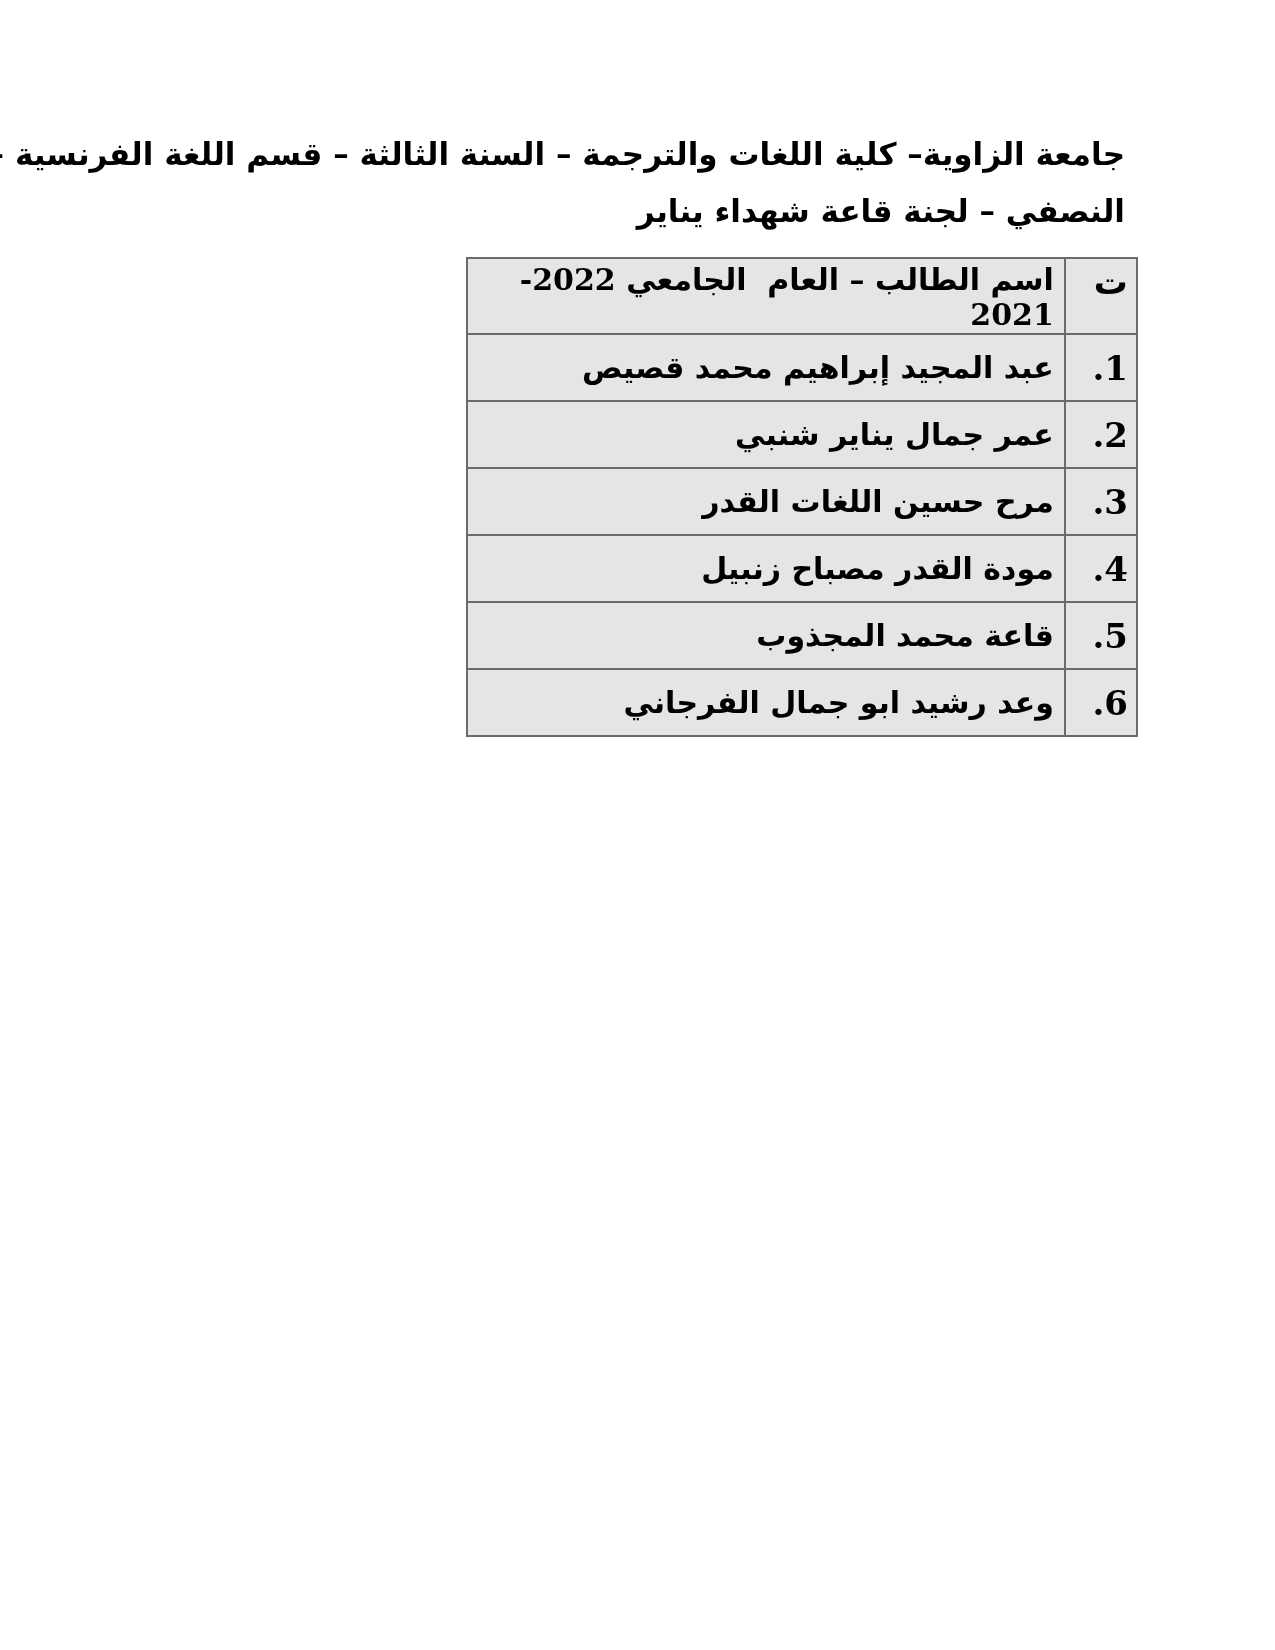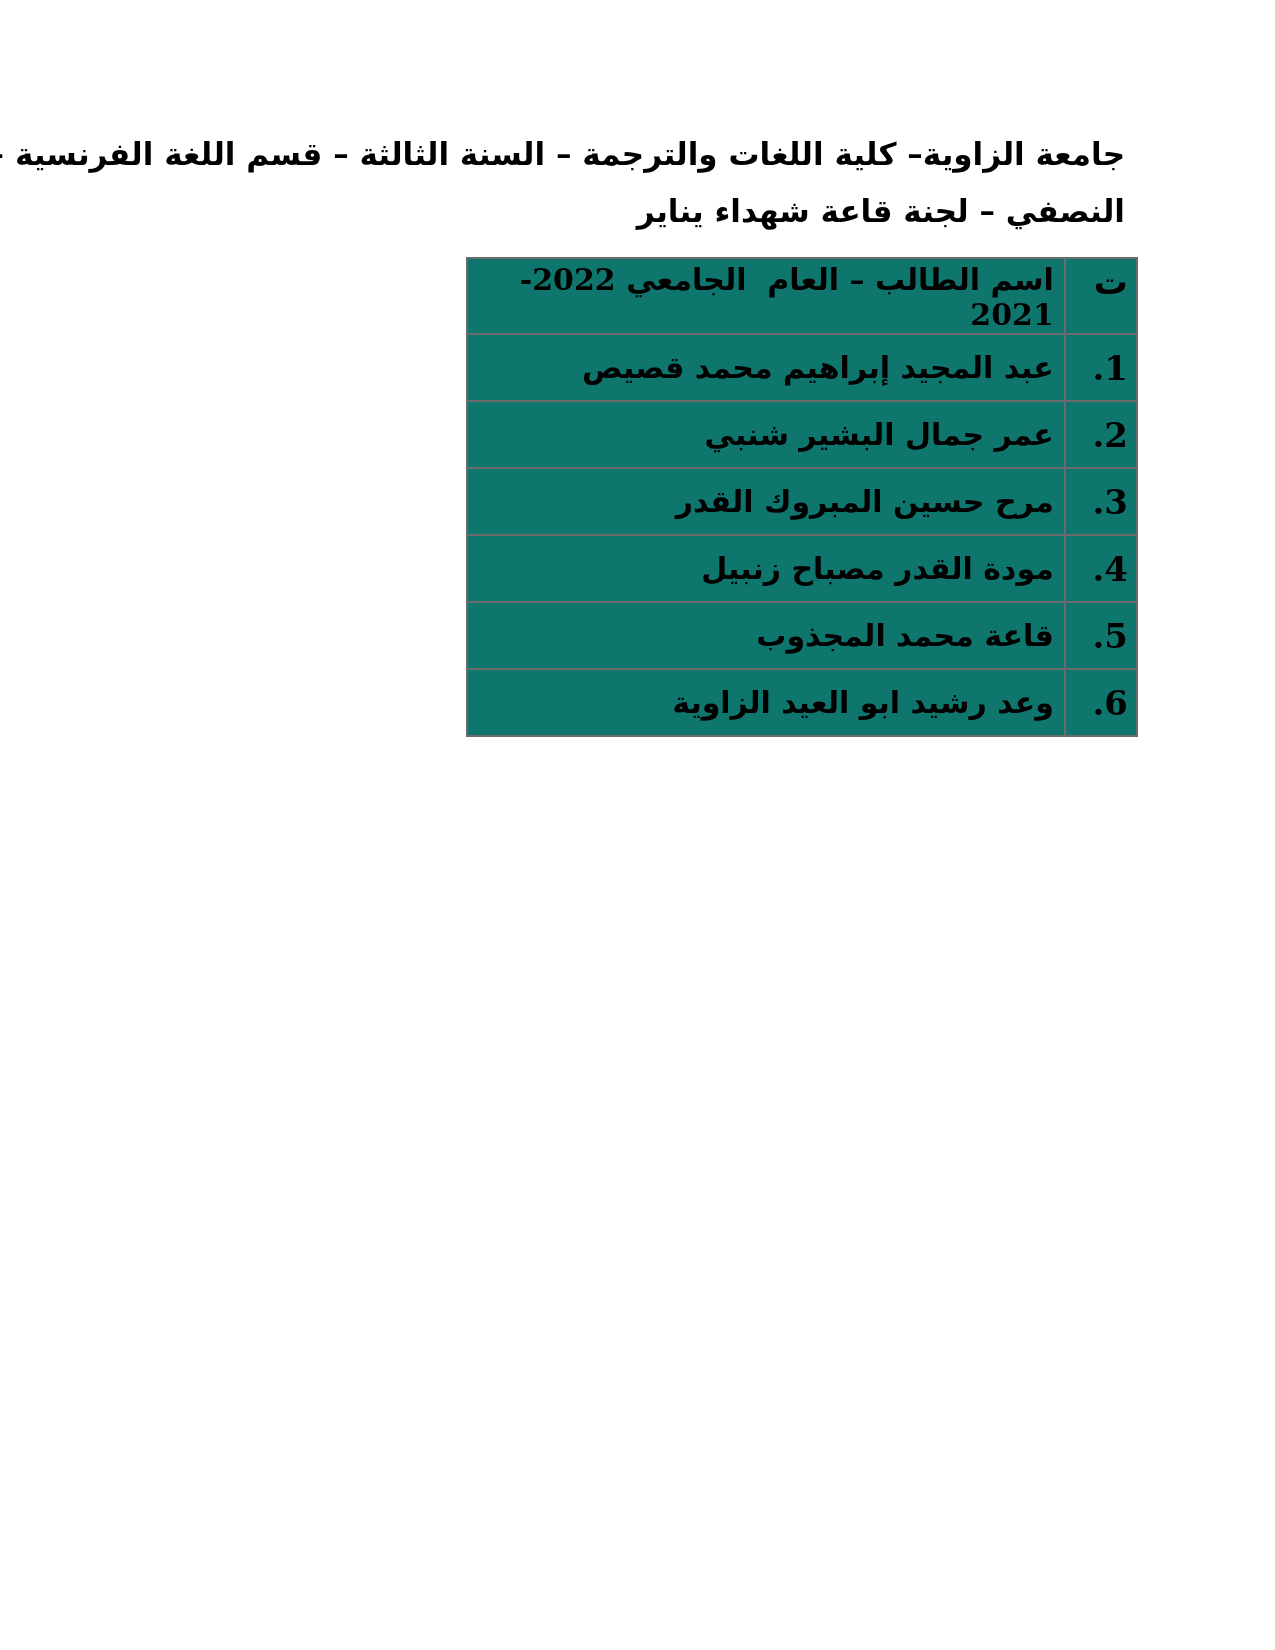--- a/index.html
+++ b/index.html
@@ -32,21 +32,21 @@
     position: absolute;
     top: 257px;
     right: 137px;
     border-collapse: collapse;
     table-layout: fixed;
     direction: rtl;
     width: 672px;
   }
   .students-table td, .students-table th {
     border: 2px solid #6b6b6b;
-    background: #0f766e;
+    background: #e5e5e5;
     font-weight: bold;
     white-space: pre-wrap;
     overflow: hidden;
   }
   .col-index { width: 72px; }
   .col-name  { width: 596px; }
   tr.header-row td {
     height: 63px;
     vertical-align: top;
     padding-top: 3px;
@@ -89,34 +89,34 @@
       <tr class="header-row">
         <td class="cell-index">ت</td>
         <td class="cell-name">اسم الطالب – العام  الجامعي 2022-2021</td>
       </tr>
       <tr class="data-row">
         <td class="cell-index">1.</td>
         <td class="cell-name">عبد المجيد إبراهيم محمد قصيص</td>
       </tr>
       <tr class="data-row">
         <td class="cell-index">2.</td>
-        <td class="cell-name">عمر جمال البشير شنبي</td>
+        <td class="cell-name">عمر جمال يناير شنبي</td>
       </tr>
       <tr class="data-row">
         <td class="cell-index">3.</td>
-        <td class="cell-name">مرح حسين المبروك القدر</td>
+        <td class="cell-name">مرح حسين اللغات القدر</td>
       </tr>
       <tr class="data-row">
         <td class="cell-index">4.</td>
         <td class="cell-name">مودة القدر مصباح زنبيل</td>
       </tr>
       <tr class="data-row">
         <td class="cell-index">5.</td>
         <td class="cell-name">قاعة محمد المجذوب</td>
       </tr>
       <tr class="data-row">
         <td class="cell-index">6.</td>
-        <td class="cell-name">وعد رشيد ابو العيد الزاوية</td>
+        <td class="cell-name">وعد رشيد ابو جمال الفرجاني</td>
       </tr>
     </tbody>
   </table>
 
 </div>
 
 </body></html>

